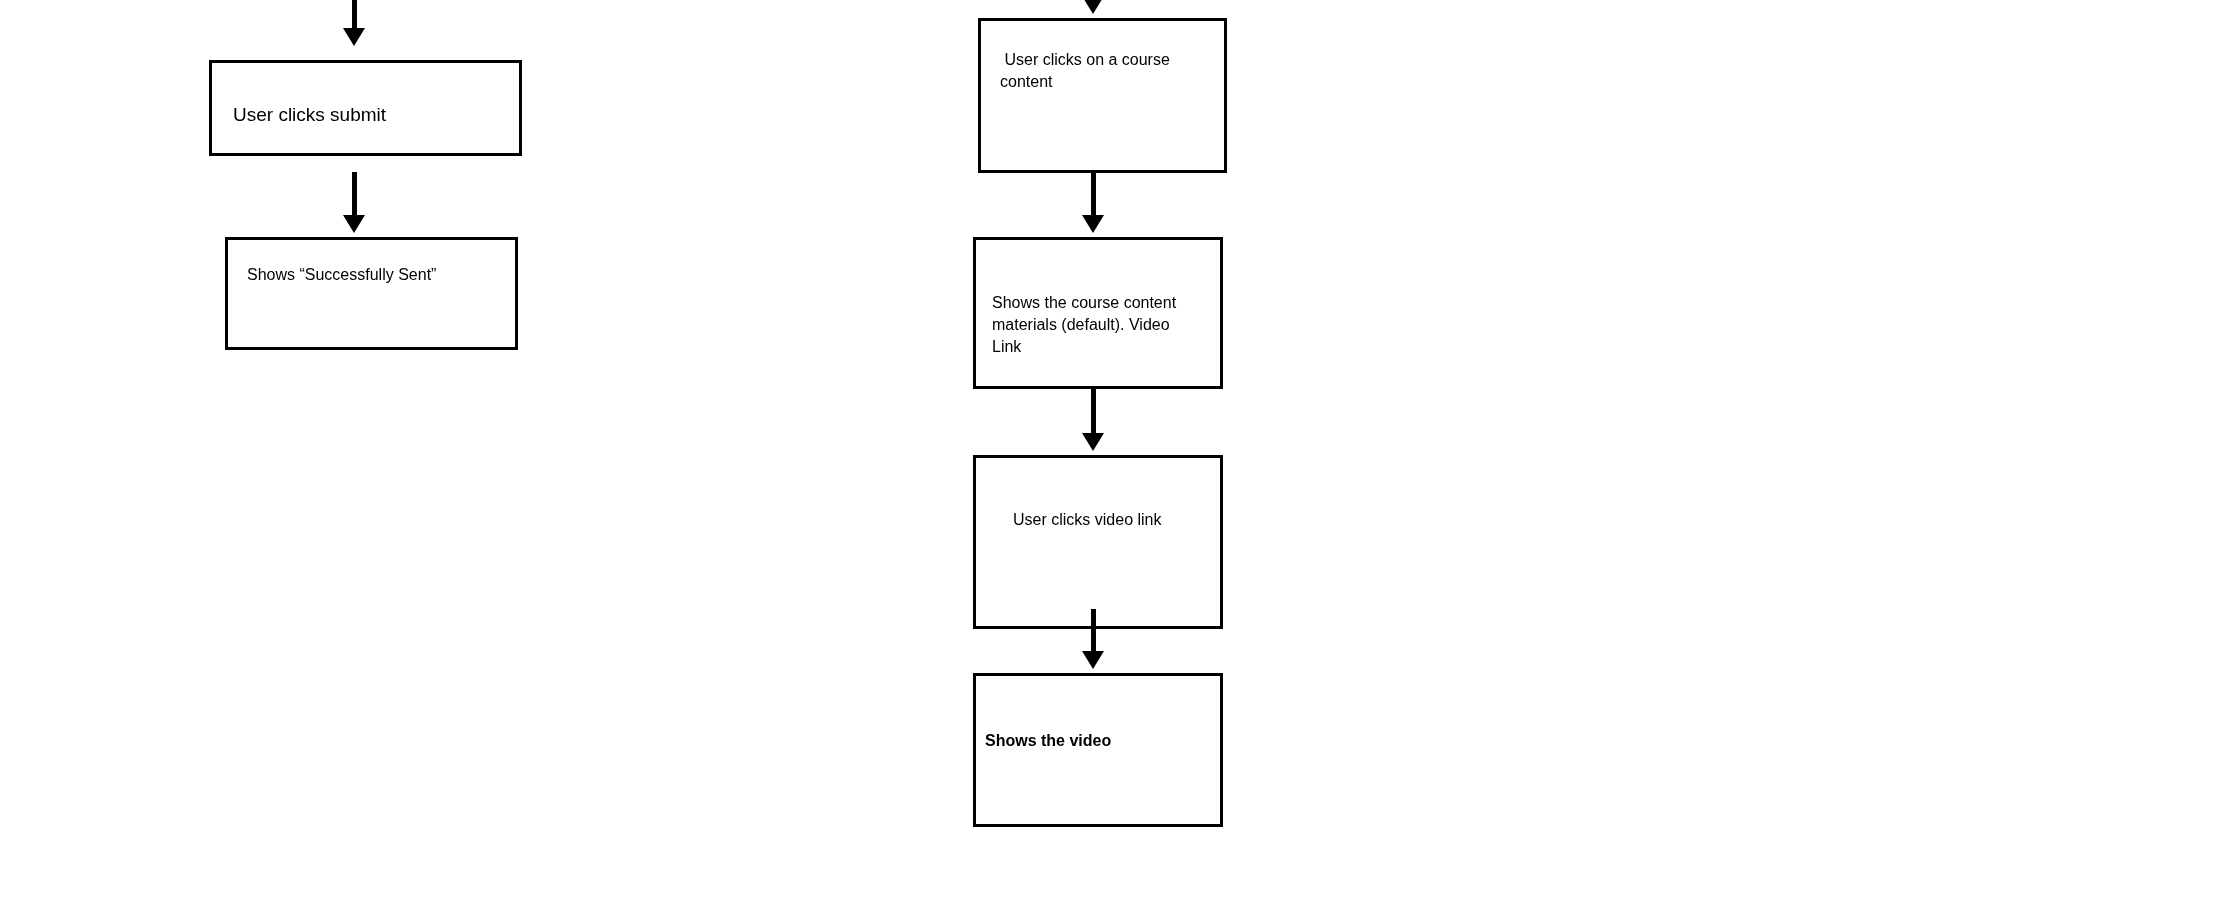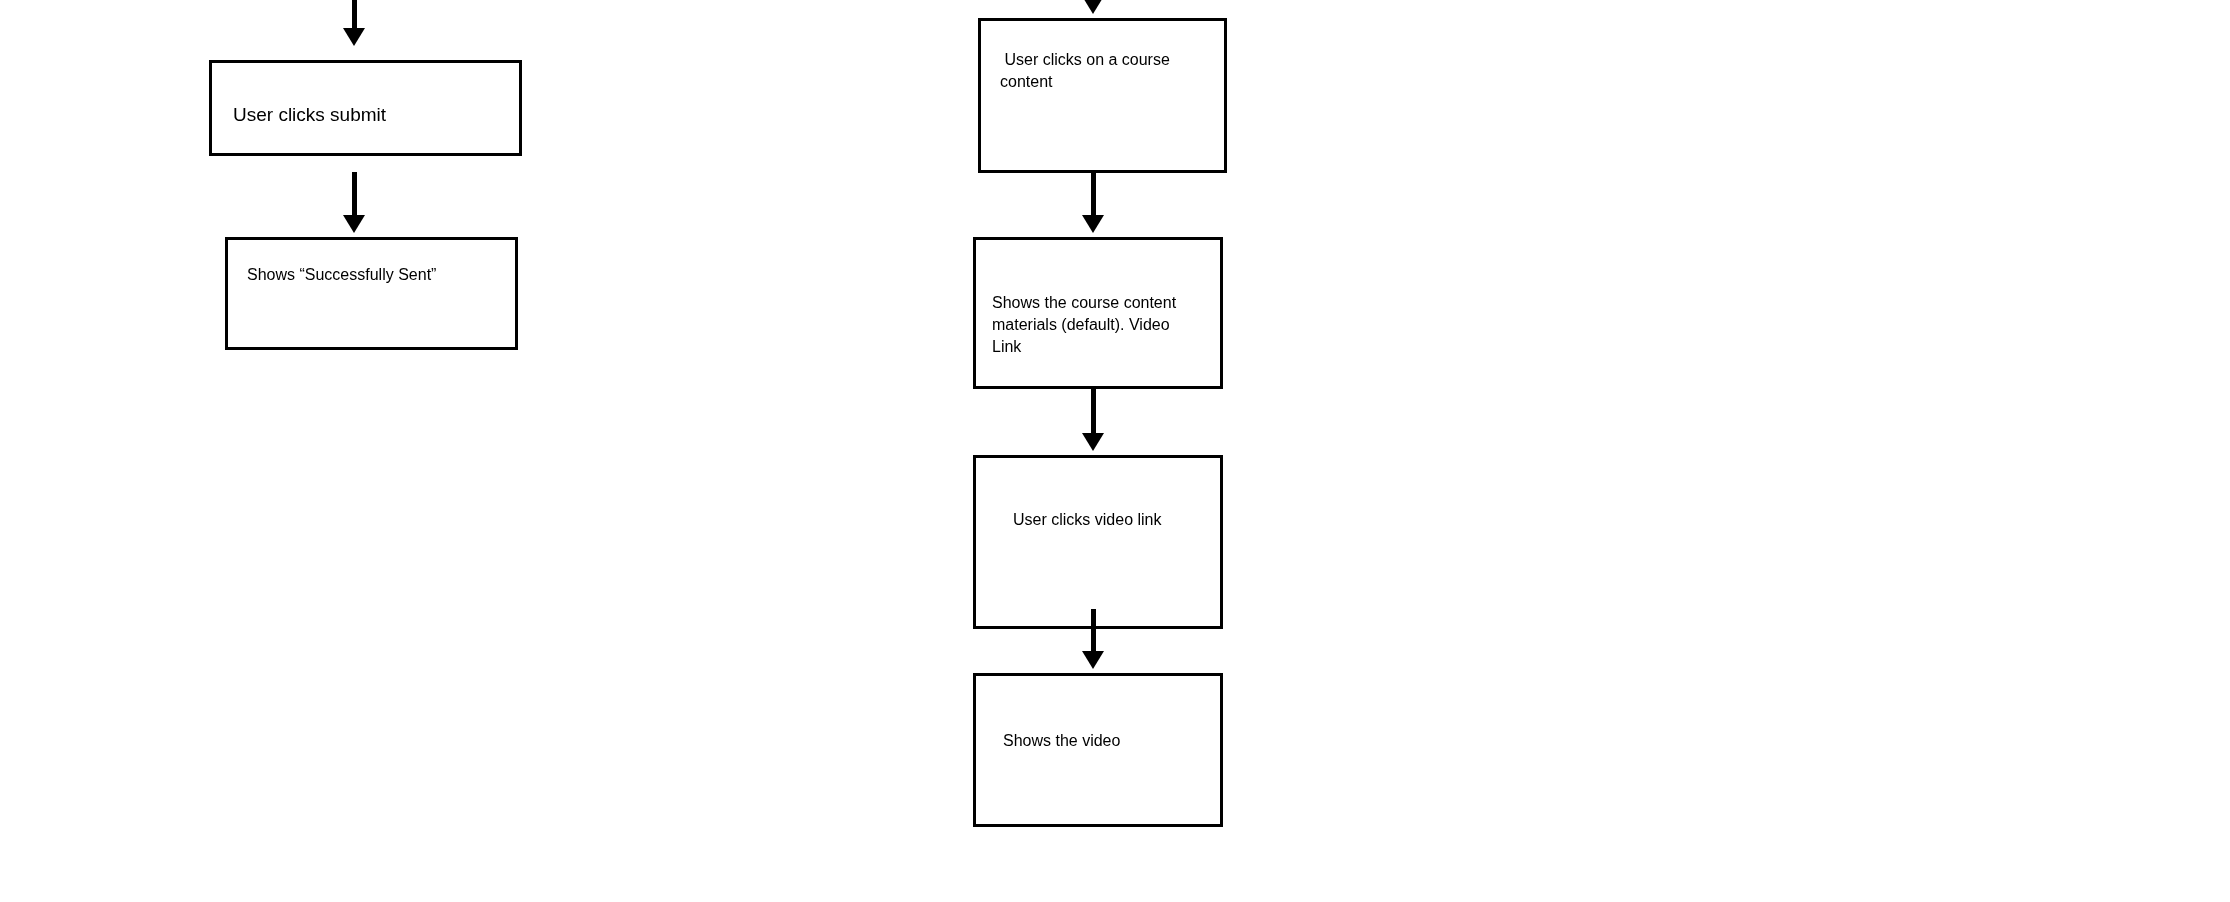--- a/index.html
+++ b/index.html
@@ -41,21 +41,21 @@
   .box-r1 { left: 978px; top: 18px;  width: 249px; height: 155px; }
   .box-r1 .label { left: 19px; top: 28px; width: 205px; }
 
   .box-r2 { left: 973px; top: 237px; width: 250px; height: 152px; }
   .box-r2 .label { left: 16px; top: 26px; width: 192px; margin-top: 26px; }
 
   .box-r3 { left: 973px; top: 455px; width: 250px; height: 174px; }
   .box-r3 .label { left: 37px; top: 51px; white-space: nowrap; }
 
   .box-r4 { left: 973px; top: 673px; width: 250px; height: 154px; }
-  .box-r4 .label { left: 27px; top: 54px; white-space: nowrap; }
+  .box-r4 .label { left: 9px; top: 54px; white-space: nowrap; font-weight: bold; }
 
   
   .arrow {
     position: absolute;
     width: 22px;
   }
   .arrow .line {
     position: absolute;
     left: 8.5px;
     top: 0;

